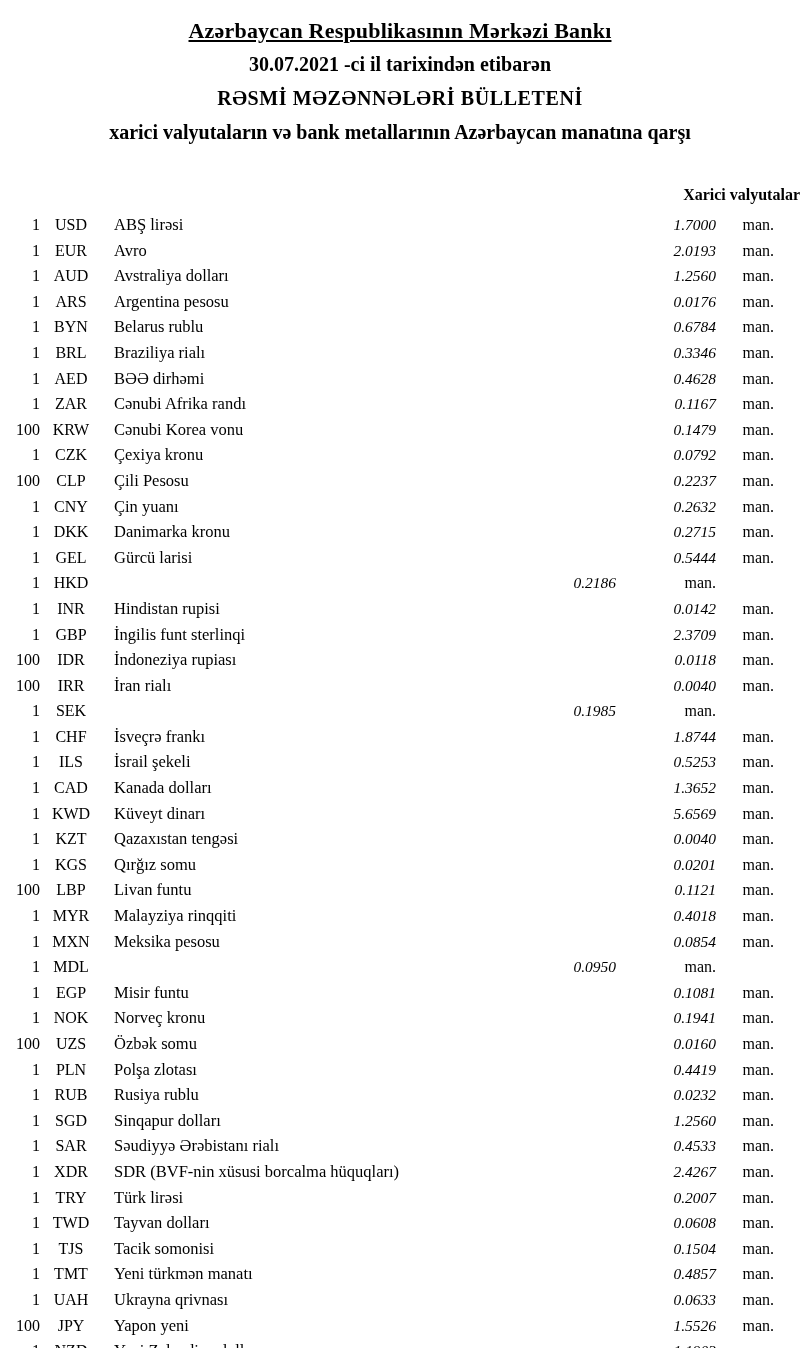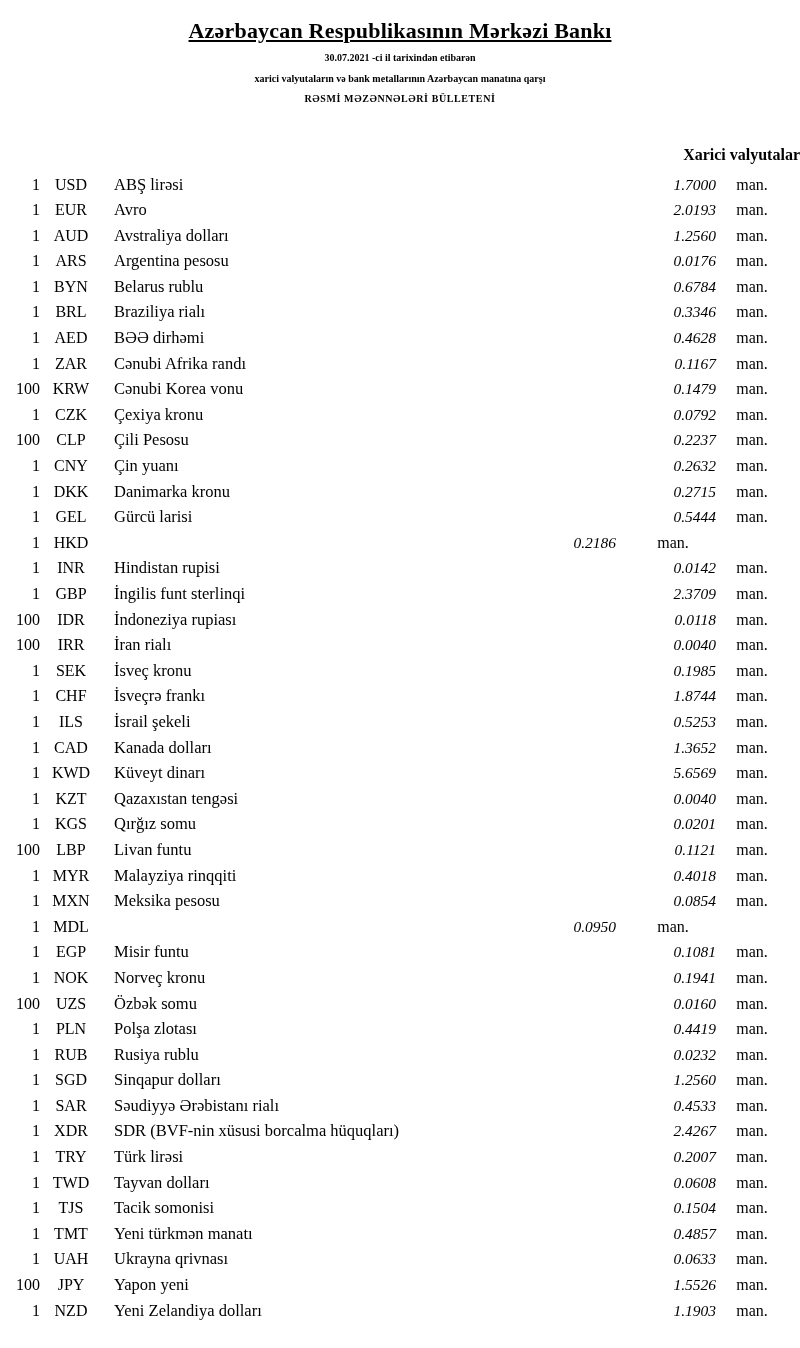--- a/index.html
+++ b/index.html
@@ -19,21 +19,21 @@
   }
   .header { text-align: center; }
   .bank-title {
     font-size: 22px;
     font-weight: bold;
     margin-top: 8px;
     letter-spacing: 0.2px;
     text-decoration: underline;
   }
   .header-sub {
-    font-size: 10px;
+    font-size: 20px;
     font-weight: bold;
     margin-top: 7px;
     line-height: 1.35;
   }
   .bulletin-line {
     letter-spacing: 0.6px;
   }
   .section-title {
     text-align: right;
     font-size: 16px;
@@ -69,34 +69,34 @@
     overflow: hidden;
   }
   .rate-value {
     text-align: right;
     font-weight: normal;
     font-style: italic;
     font-size: 15.5px;
   }
   .rate-unit {
     padding-left: 14px;
-    text-align: center;
+    text-align: right;
     font-size: 16px;
   }
 </style>
 </head>
 <body>
 
 <div class="page">
 
   <div class="header">
     <div class="bank-title">Azərbaycan Respublikasının Mərkəzi Bankı</div>
     <div class="header-sub">30.07.2021 -ci il tarixindən etibarən</div>
+    <div class="header-sub bulletin-line">RƏSMİ MƏZƏNNƏLƏRİ BÜLLETENİ</div>
     <div class="header-sub">xarici valyutaların və bank metallarının Azərbaycan manatına qarşı</div>
-    <div class="header-sub bulletin-line">RƏSMİ MƏZƏNNƏLƏRİ BÜLLETENİ</div>
   </div>
 
   <div class="section-title">Xarici valyutalar</div>
 
   <div class="rates-list">
   <div class="rate-row">
     <span class="rate-nominal">1</span>
     <span class="rate-code">USD</span>
     <span class="rate-name">ABŞ lirəsi</span>
     <span class="rate-value">1.7000</span>
@@ -242,21 +242,20 @@
     <span class="rate-nominal">100</span>
     <span class="rate-code">IRR</span>
     <span class="rate-name">İran rialı</span>
     <span class="rate-value">0.0040</span>
     <span class="rate-unit">man.</span>
   </div>
 
   <div class="rate-row">
     <span class="rate-nominal">1</span>
     <span class="rate-code">SEK</span>
-    <span class="rate-name">İsveç kronu</span>
     <span class="rate-value">0.1985</span>
     <span class="rate-unit">man.</span>
   </div>
 
   <div class="rate-row">
     <span class="rate-nominal">1</span>
     <span class="rate-code">CHF</span>
     <span class="rate-name">İsveçrə frankı</span>
     <span class="rate-value">1.8744</span>
     <span class="rate-unit">man.</span>

